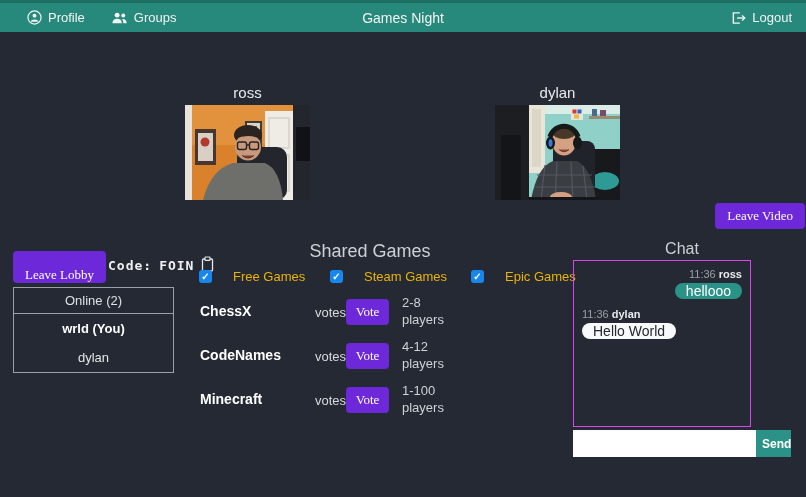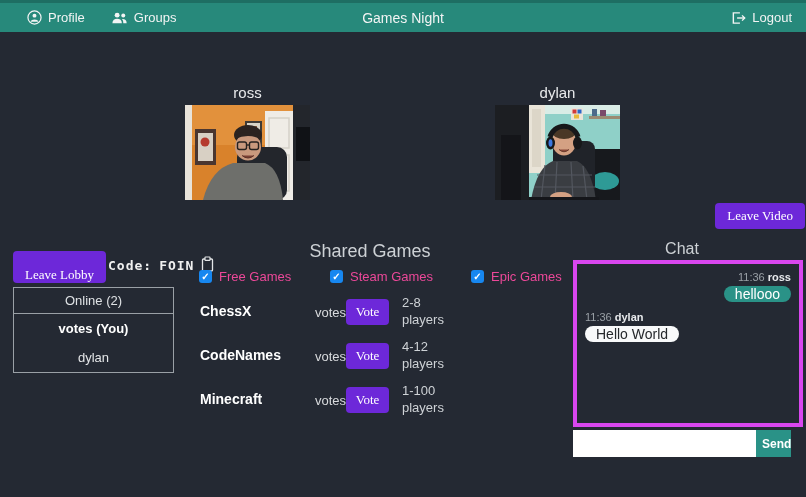--- a/index.html
+++ b/index.html
@@ -64,22 +64,22 @@
   }
   .online-member { font-size: 13px; color: #e4e6e8; line-height: 29px; }
   .online-member.you { font-weight: bold; color: #fff; }
 
   
   .sg-title {
     position: absolute; left: 190px; top: 241px; width: 360px;
     text-align: center; font-size: 18px; color: #cdd1d5;
   }
   .filter {
-    position: absolute; top: 269px; display: flex; align-items: center; gap: 7px;
-    font-size: 13px; color: #ec4899; cursor: pointer;
+    position: absolute; top: 269px; display: flex; align-items: center; gap: 21px;
+    font-size: 13px; color: #eab308; cursor: pointer;
   }
   #filter-0 { left: 199px; } #filter-1 { left: 330px; } #filter-2 { left: 471px; }
   .checkbox {
     width: 13px; height: 13px; border-radius: 3px; background: #1787f0;
     display: inline-flex; align-items: center; justify-content: center;
   }
   .checkbox::after { content: "✓"; color: #fff; font-size: 10px; font-weight: bold; line-height: 1; }
 
   .game-row { position: absolute; left: 200px; width: 335px; height: 34px; }
   #game-0 { top: 296px; } #game-1 { top: 340px; } #game-2 { top: 384px; }
@@ -87,22 +87,22 @@
   .votes-label { position: absolute; left: 115px; top: 9px; font-size: 13px; color: #d8dadd; }
   .vote-btn { position: absolute; left: 146px; top: 3px; width: 43px; height: 26px; }
   .players { position: absolute; left: 202px; top: -2px; width: 58px; font-size: 13px; color: #ced2d6; line-height: 17px; }
 
   
   .chat-title {
     position: absolute; left: 573px; top: 240px; width: 218px;
     text-align: center; font-size: 16px; color: #cdd1d5;
   }
   .chat-box {
-    position: absolute; left: 573px; top: 260px; width: 230px; height: 167px;
-    border: 4px solid #d946ef; padding: 7px 8px;
+    position: absolute; left: 573px; top: 260px; width: 178px; height: 167px;
+    border: 1px solid #d946ef; padding: 7px 8px;
     display: flex; flex-direction: column; overflow: hidden;
   }
   .msg { display: flex; flex-direction: column; margin-bottom: 9px; }
   .msg.right { align-items: flex-end; }
   .msg.left  { align-items: flex-start; }
   .msg-meta { font-size: 11px; color: #9aa0a6; margin-bottom: 3px; }
   .msg-meta .sender { font-weight: bold; color: #e8eaed; }
   .bubble { border-radius: 14px; padding: 0 11px; font-size: 14px; max-width: 170px; }
   .bubble.teal  { background: #2a9287; color: #fff; }
   .bubble.white { background: #f8f9fa; color: #25282c; }
@@ -246,21 +246,21 @@
       <svg width="13" height="16" viewBox="0 0 13 16">
         <rect x="1.5" y="3" width="10" height="12" rx="1" fill="none" stroke="#e4e6e8" stroke-width="1.3"></rect>
         <rect x="4" y="1" width="5" height="3.4" rx="0.6" fill="#242933" stroke="#e4e6e8" stroke-width="1.2"></rect>
       </svg>
     </span>
   </button>
 </div>
 
 <div class="online-box">
   <div class="online-header">Online (2)</div>
-  <div class="online-member you">votes (You)</div>
+  <div class="online-member you">wrld (You)</div>
   <div class="online-member">dylan</div>
 </div>
 
 <div class="sg-title">Shared Games</div>
 
 <div class="filter" id="filter-0">
   <span class="checkbox"></span>
   <span>Free Games</span>
 </div>
 <div class="filter" id="filter-1">

